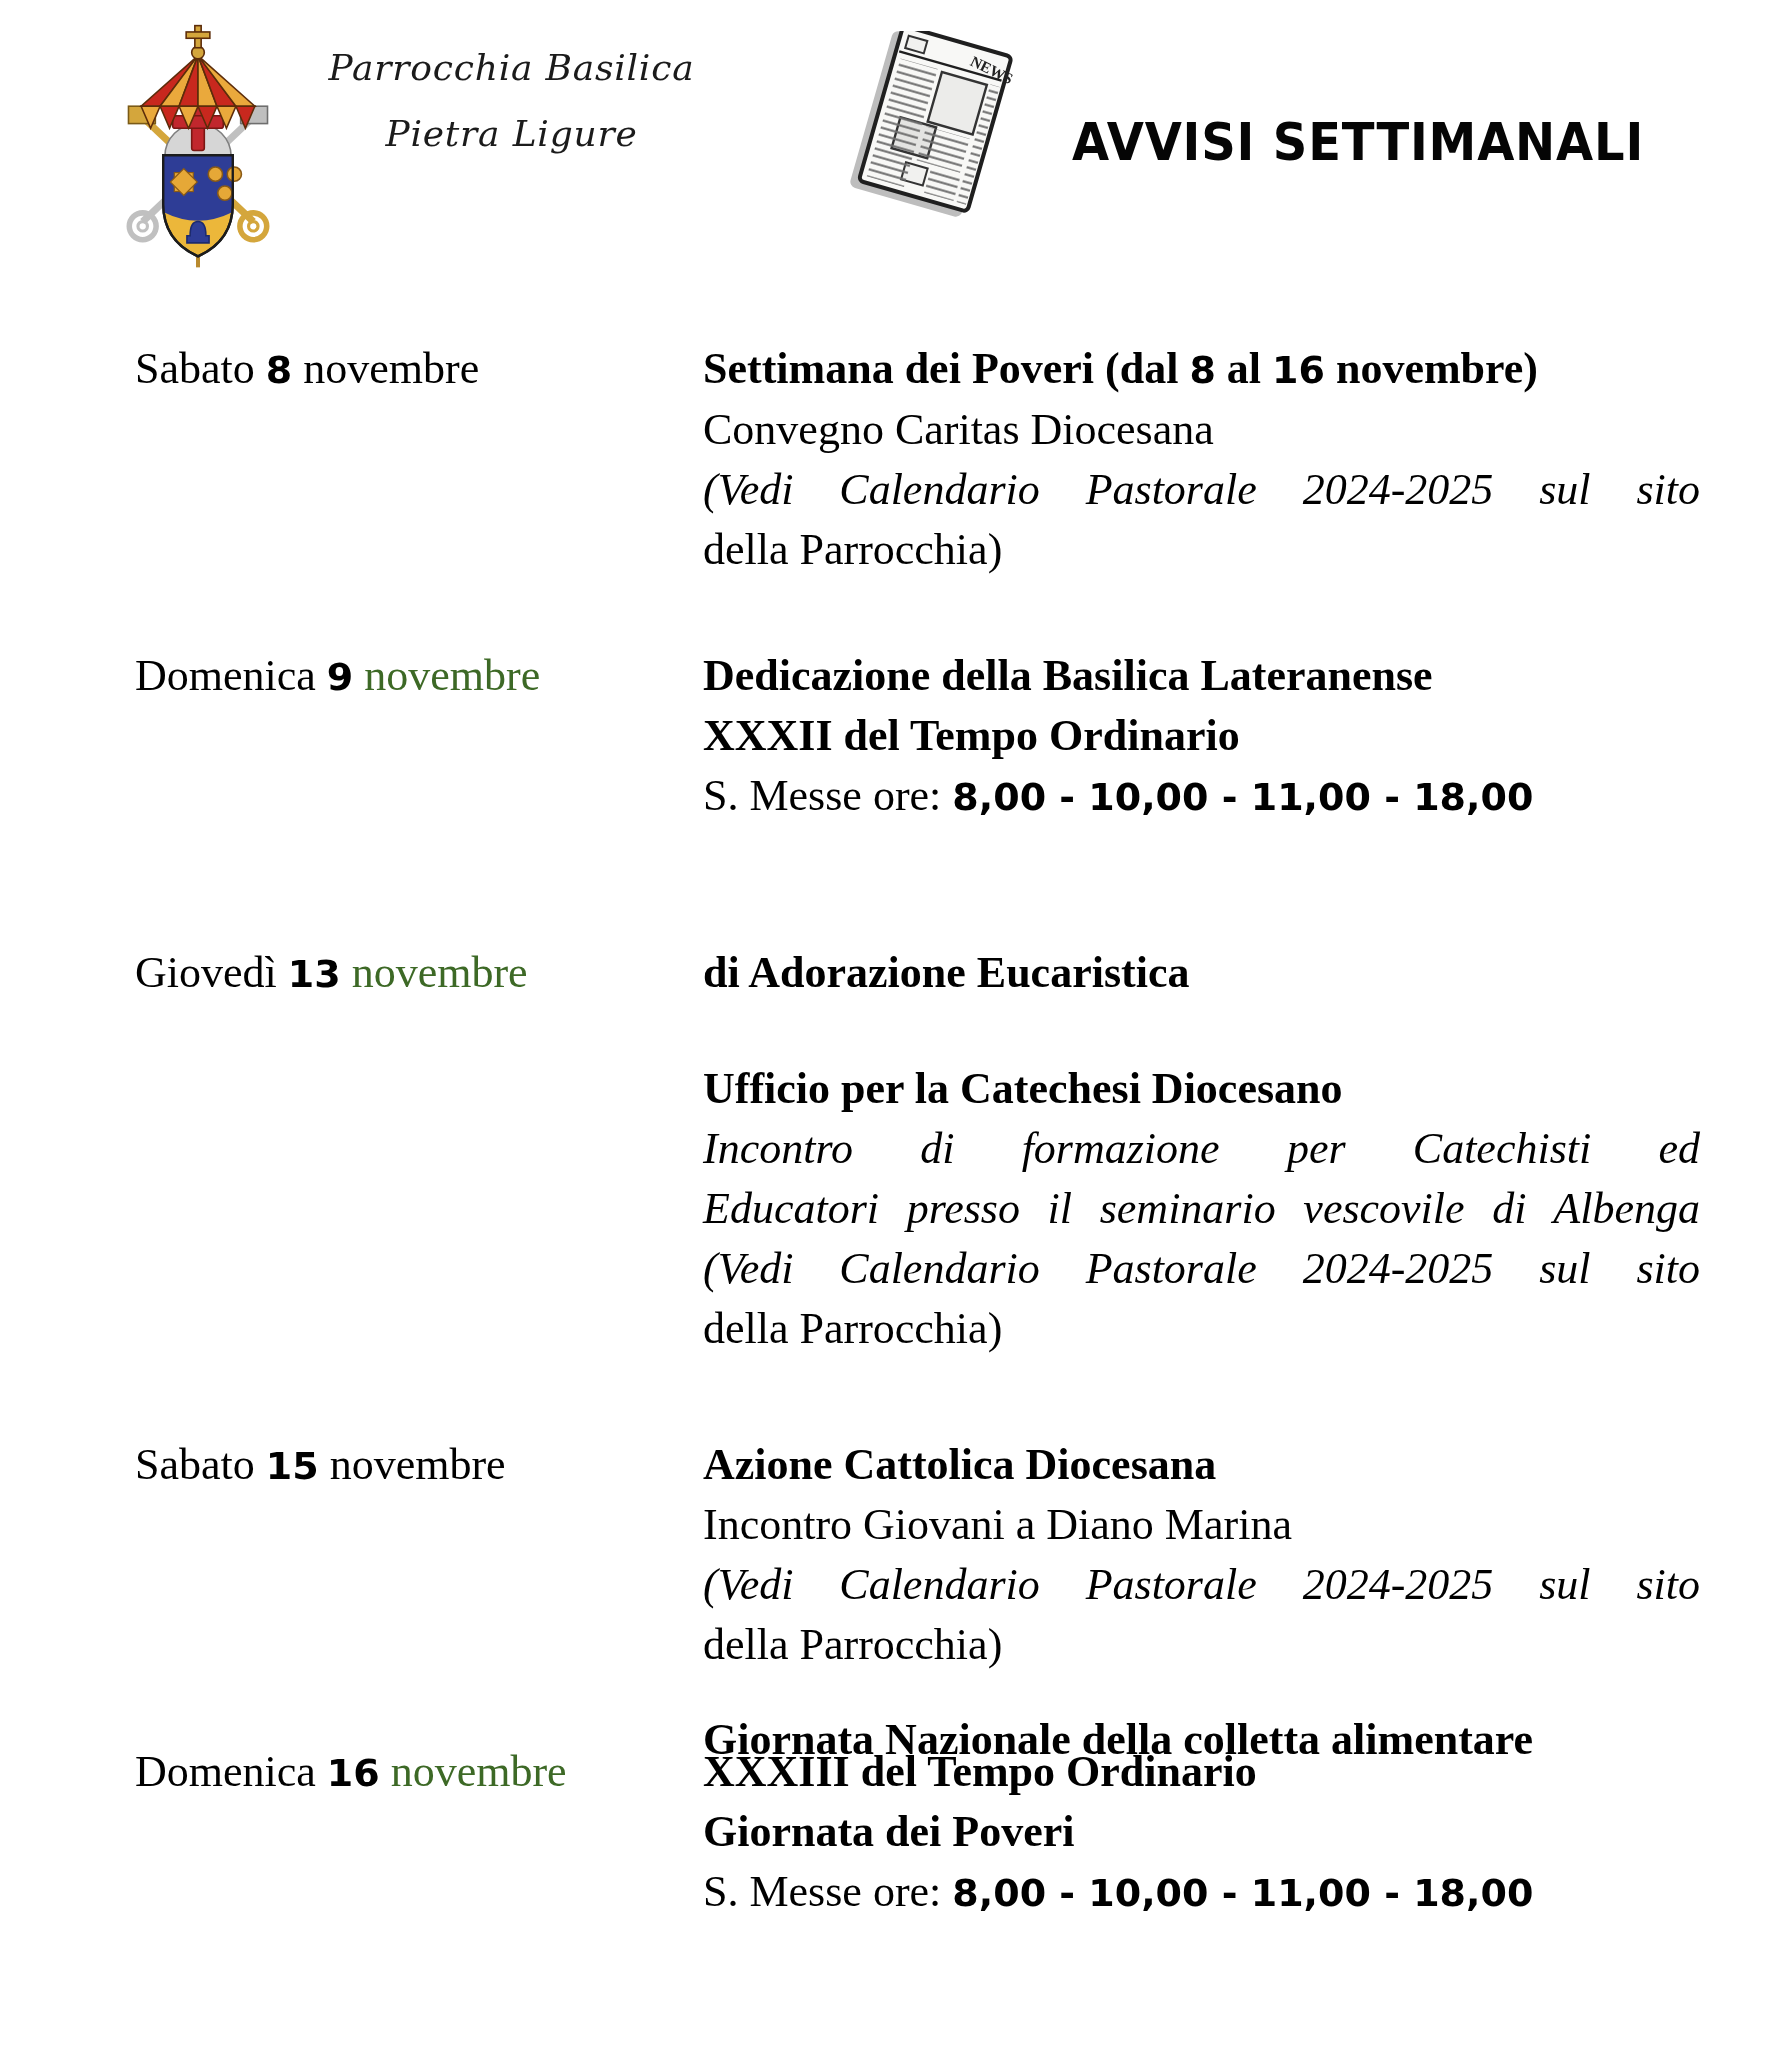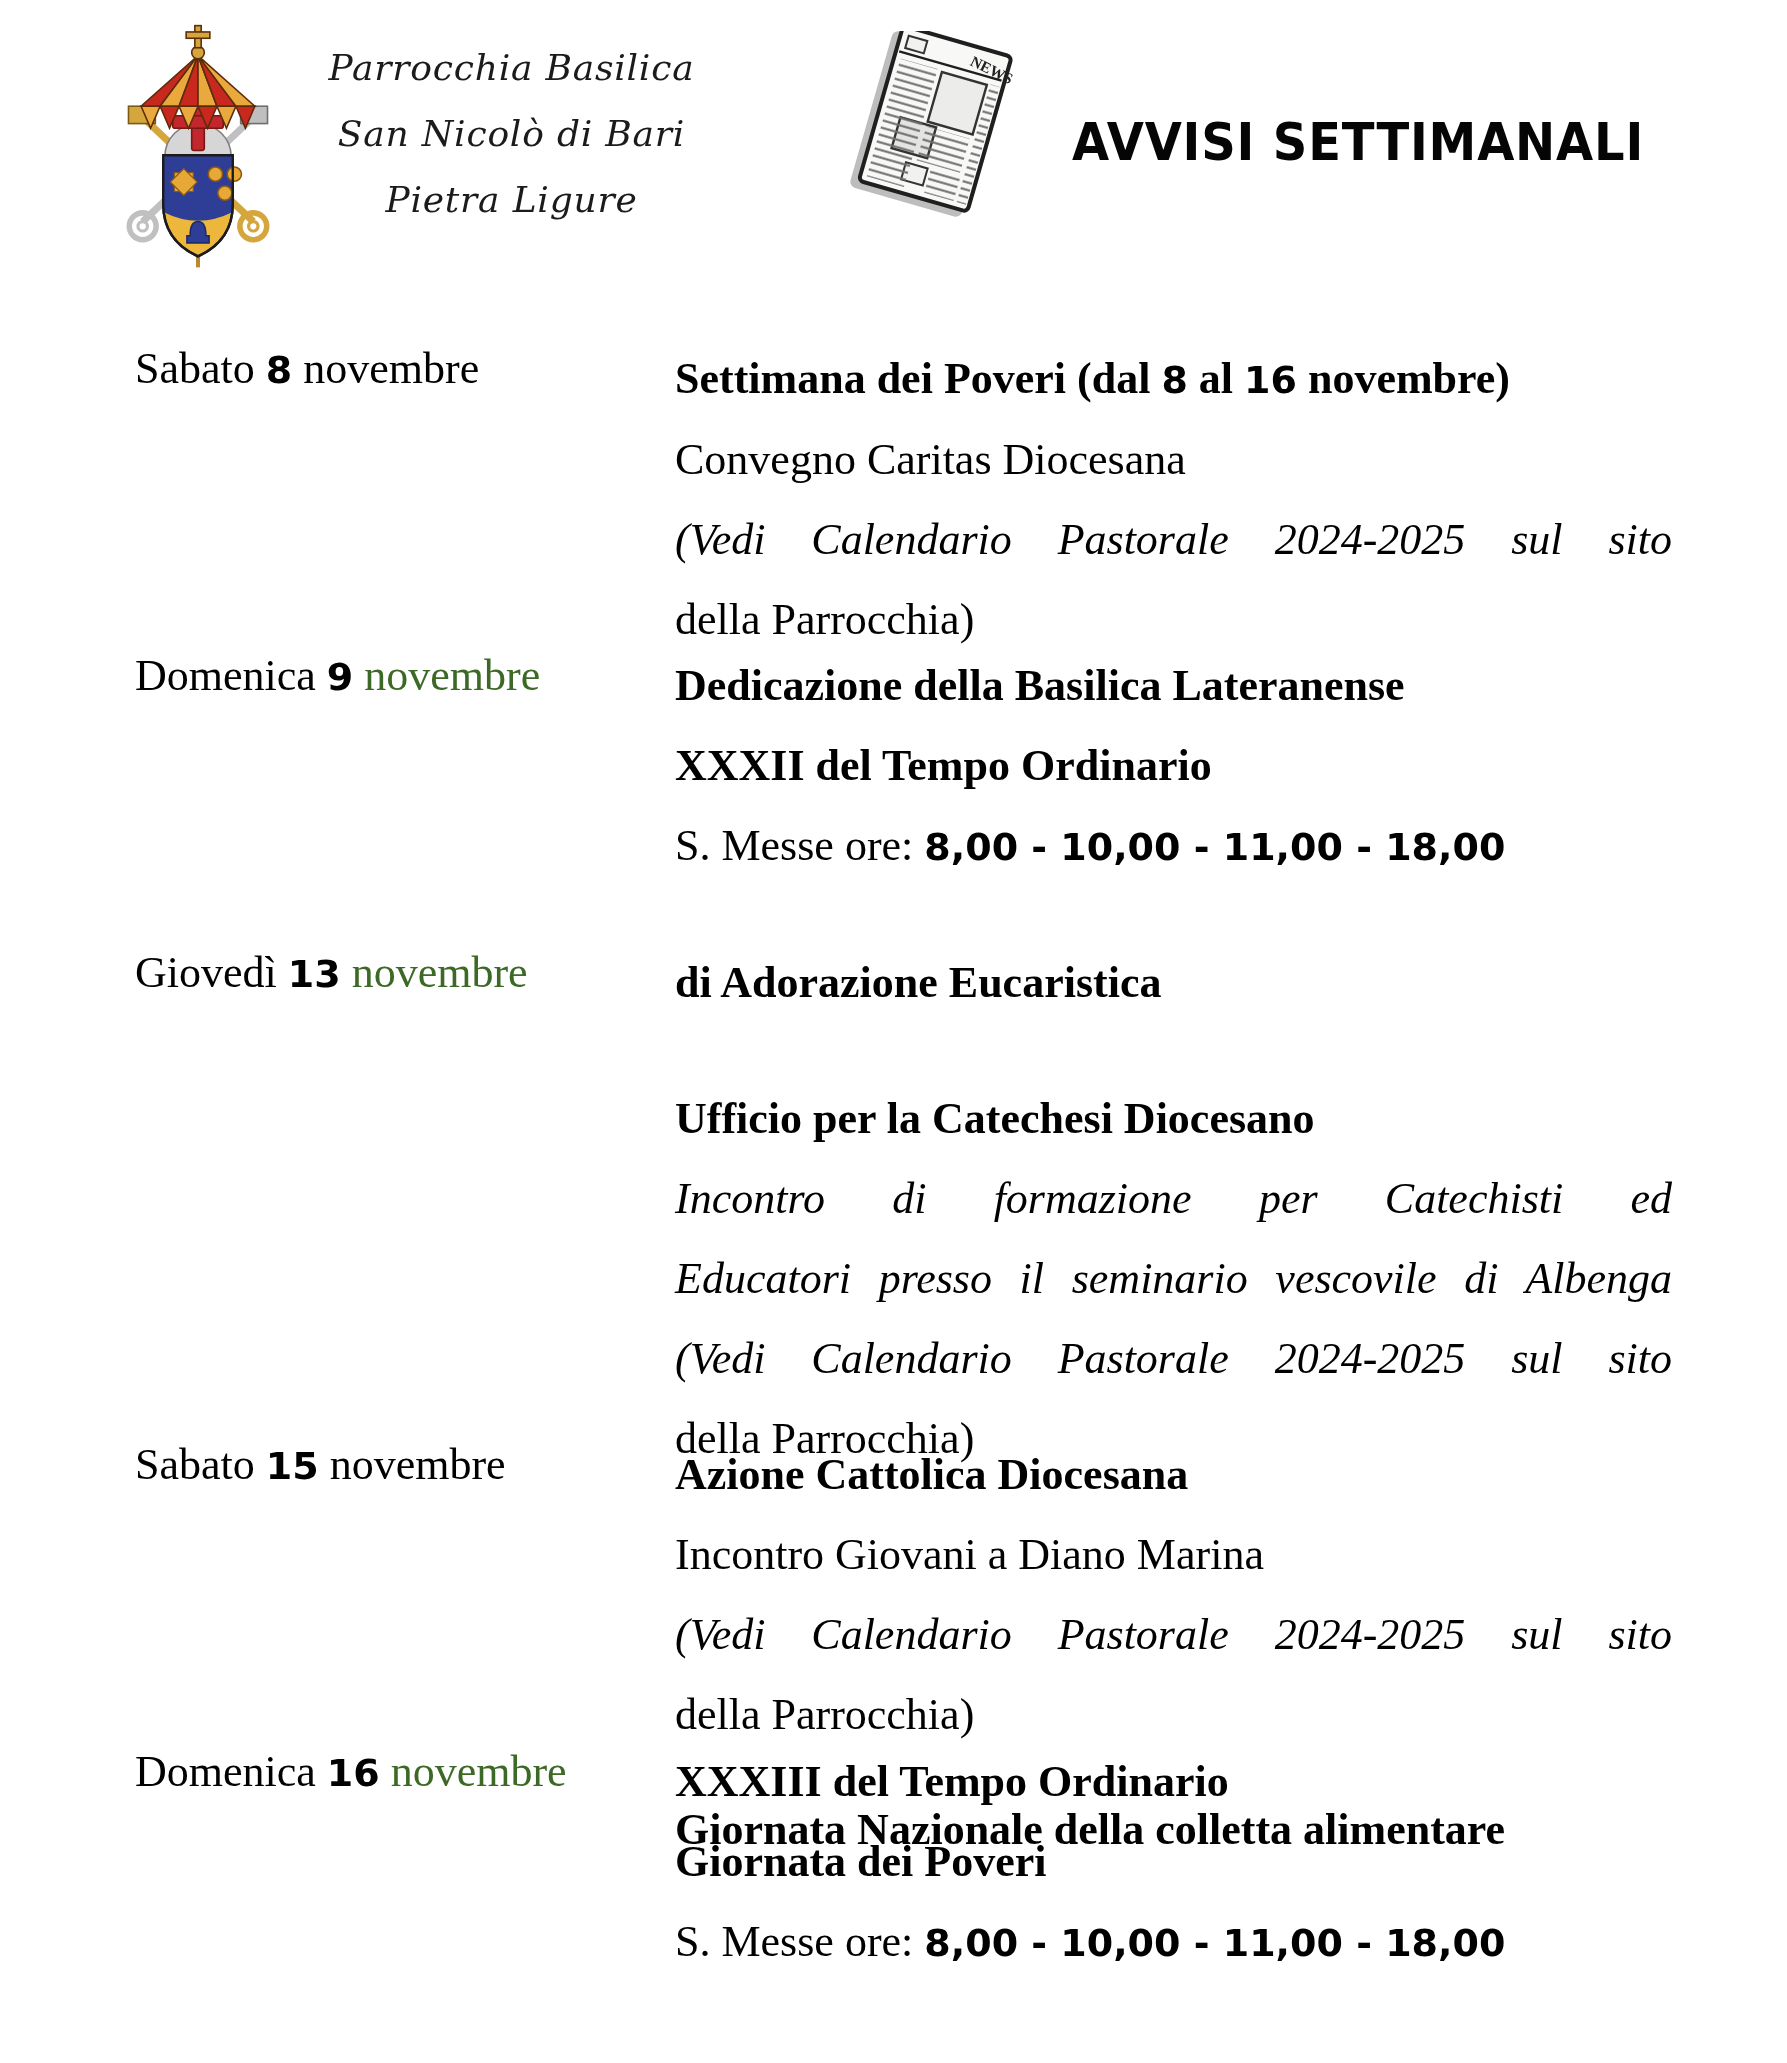--- a/index.html
+++ b/index.html
@@ -12,21 +12,21 @@
           font-family:"DejaVu Serif", serif;font-style:italic;font-size:36px;
           line-height:66px;color:#1b1b1b;letter-spacing:0.8px;}
   .news{position:absolute;left:821px;top:31px;width:234px;height:187px;}
   .title{position:absolute;left:1072px;top:114px;margin:0;white-space:nowrap;
          font-family:"DejaVu Sans","Liberation Sans",sans-serif;font-weight:900;
          font-size:48px;letter-spacing:0.8px;color:#050505;transform:scaleY(1.08);}
 
   
   .row{position:absolute;left:135px;width:1537px;display:flex;justify-content:space-between;}
   .date{width:540px;flex:none;font-size:44px;line-height:60px;white-space:nowrap;}
-  .body{width:997px;flex:none;font-size:44px;line-height:80px;}
+  .body{width:997px;flex:none;font-size:44px;line-height:60px;margin-left:28px;}
   .ln{min-height:60px;}
   .b{font-weight:bold;}
   .num{font-family:"DejaVu Sans","Liberation Sans",sans-serif;font-weight:bold;font-size:38px;}
   .g{color:#3d6926;}
   .jl{text-align:justify;text-align-last:justify;font-style:italic;}
   .gap70{margin-top:56px;}
   .gap43{margin-top:35px;}
 </style>
 </head>
 <body>
@@ -80,21 +80,20 @@
       <circle cx="122" cy="190" r="9" fill="#e6a837" stroke="#8a5a16" stroke-width="2"></circle>
       <circle cx="146" cy="190" r="9" fill="#e6a837" stroke="#8a5a16" stroke-width="2"></circle>
       <circle cx="134" cy="214" r="9" fill="#e6a837" stroke="#8a5a16" stroke-width="2"></circle>
       <path d="M90,268 Q90,250 100,250 Q110,250 110,268 L114,268 L114,277 L86,277 L86,268 Z" fill="#2e3d96" stroke="#1c2a6e" stroke-width="2"></path>
       <path d="M56,166 L144,166 L144,228 Q144,274 100,294 Q56,274 56,228 Z" fill="none" stroke="#1c1c1c" stroke-width="3"></path>
     </g>
   </svg>
 
   <div class="parish">
     <div>Parrocchia Basilica</div>
-    <div>San Nicolò di Bari</div>
     <div>Pietra Ligure</div>
   </div>
 
   <svg class="news" viewBox="0 0 290 232" aria-hidden="true">
     <defs>
       <pattern id="hatch" width="10" height="9" patternUnits="userSpaceOnUse">
         <line x1="0" y1="4" x2="10" y2="4" stroke="#6e6e6e" stroke-width="2.6"></line>
       </pattern>
     </defs>
     <g transform="rotate(16 145 115)">

